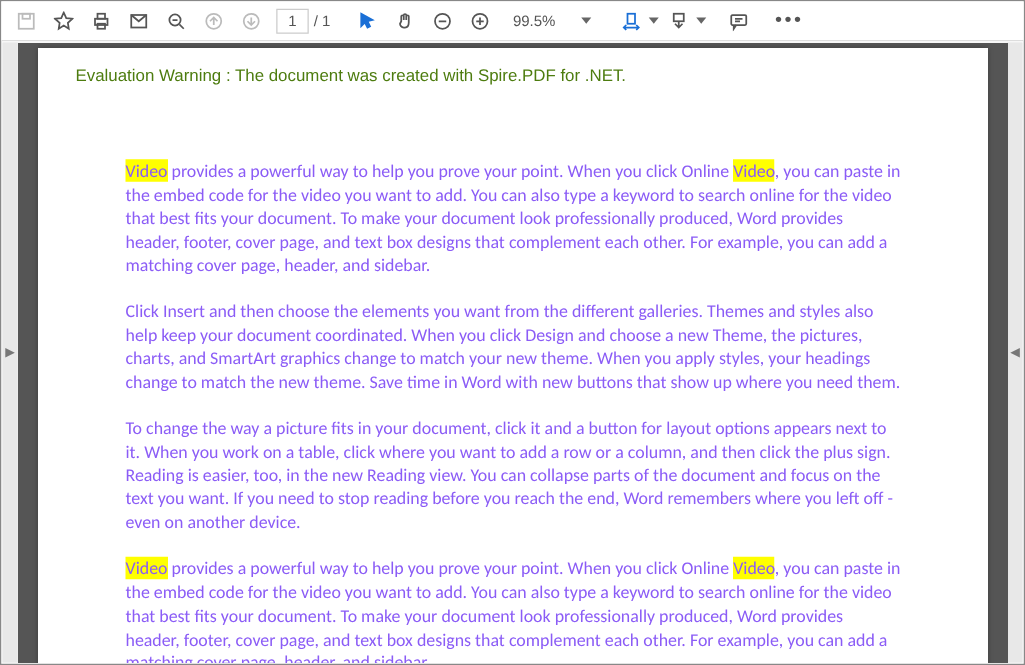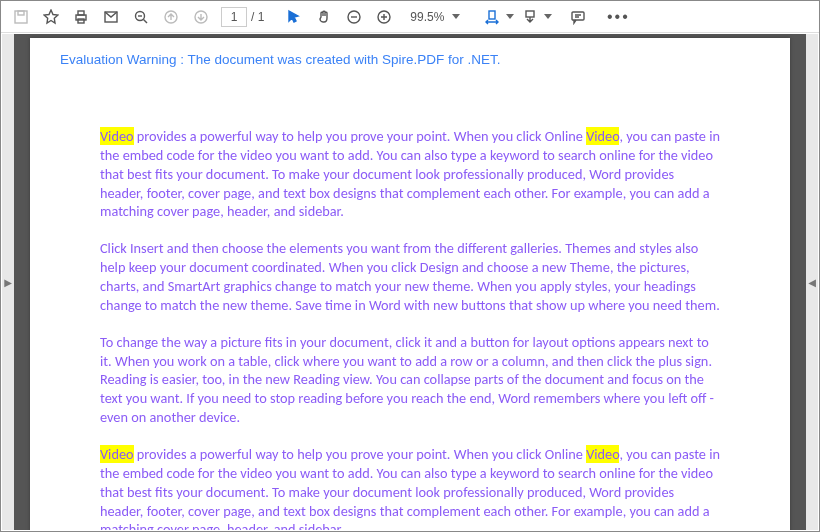--- a/index.html
+++ b/index.html
@@ -31,21 +31,21 @@
     align-items: center;
     justify-content: center;
     color: #555;
     cursor: pointer;
   }
   .tbtn svg { width: 16px; height: 16px; stroke: #555; fill: none; stroke-width: 1.4; }
   .tbtn.disabled svg { stroke: #bbb; }
   .tbtn.blue svg { stroke: #1a6fd6; fill: none; }
   .page-ind { display: flex; align-items: center; gap: 4px; margin: 0 4px; }
   .page-cur { width: 26px; height: 20px; border: 1px solid #ccc; text-align: center; line-height: 18px; }
-  .zoom { display: flex; align-items: center; gap: 2px; margin: 0 6px; }
+  .zoom { display: flex; align-items: center; gap: 15px; margin: 0 6px; }
   .zoom-val { min-width: 42px; text-align: center; }
   .tri { width:0; height:0; border-left:4px solid transparent; border-right:4px solid transparent; border-top:5px solid #666; display:inline-block; margin-left:2px;}
   .spacer { width: 8px; }
   .content-wrap {
     position: absolute;
     top: 33px; bottom: 1px; left: 1px; right: 1px;
     background: #f0f0f0;
     display: flex;
   }
   .sidebtn {
@@ -71,21 +71,21 @@
   .doc-area::-webkit-scrollbar-thumb { background: #c4c4c4; border: 3px solid #efefef; border-radius: 8px; }
   .page {
     background: #fff;
     margin: 4px auto 40px;
     width: 760px;
     min-height: 900px;
     padding: 14px 70px 40px 70px;
     box-shadow: 0 0 4px rgba(0,0,0,0.3);
   }
   .warn {
-    color: #3b82f6;
+    color: #4d7c0f;
     font-size: 13.5px;
     margin-left: -40px;
     margin-bottom: 60px;
   }
   .para {
     font-family: Calibri, "Segoe UI", sans-serif;
     font-size: 14.3px;
     line-height: 1.32;
     color: #8b5cf6;
     margin: 0 0 18px 0;

